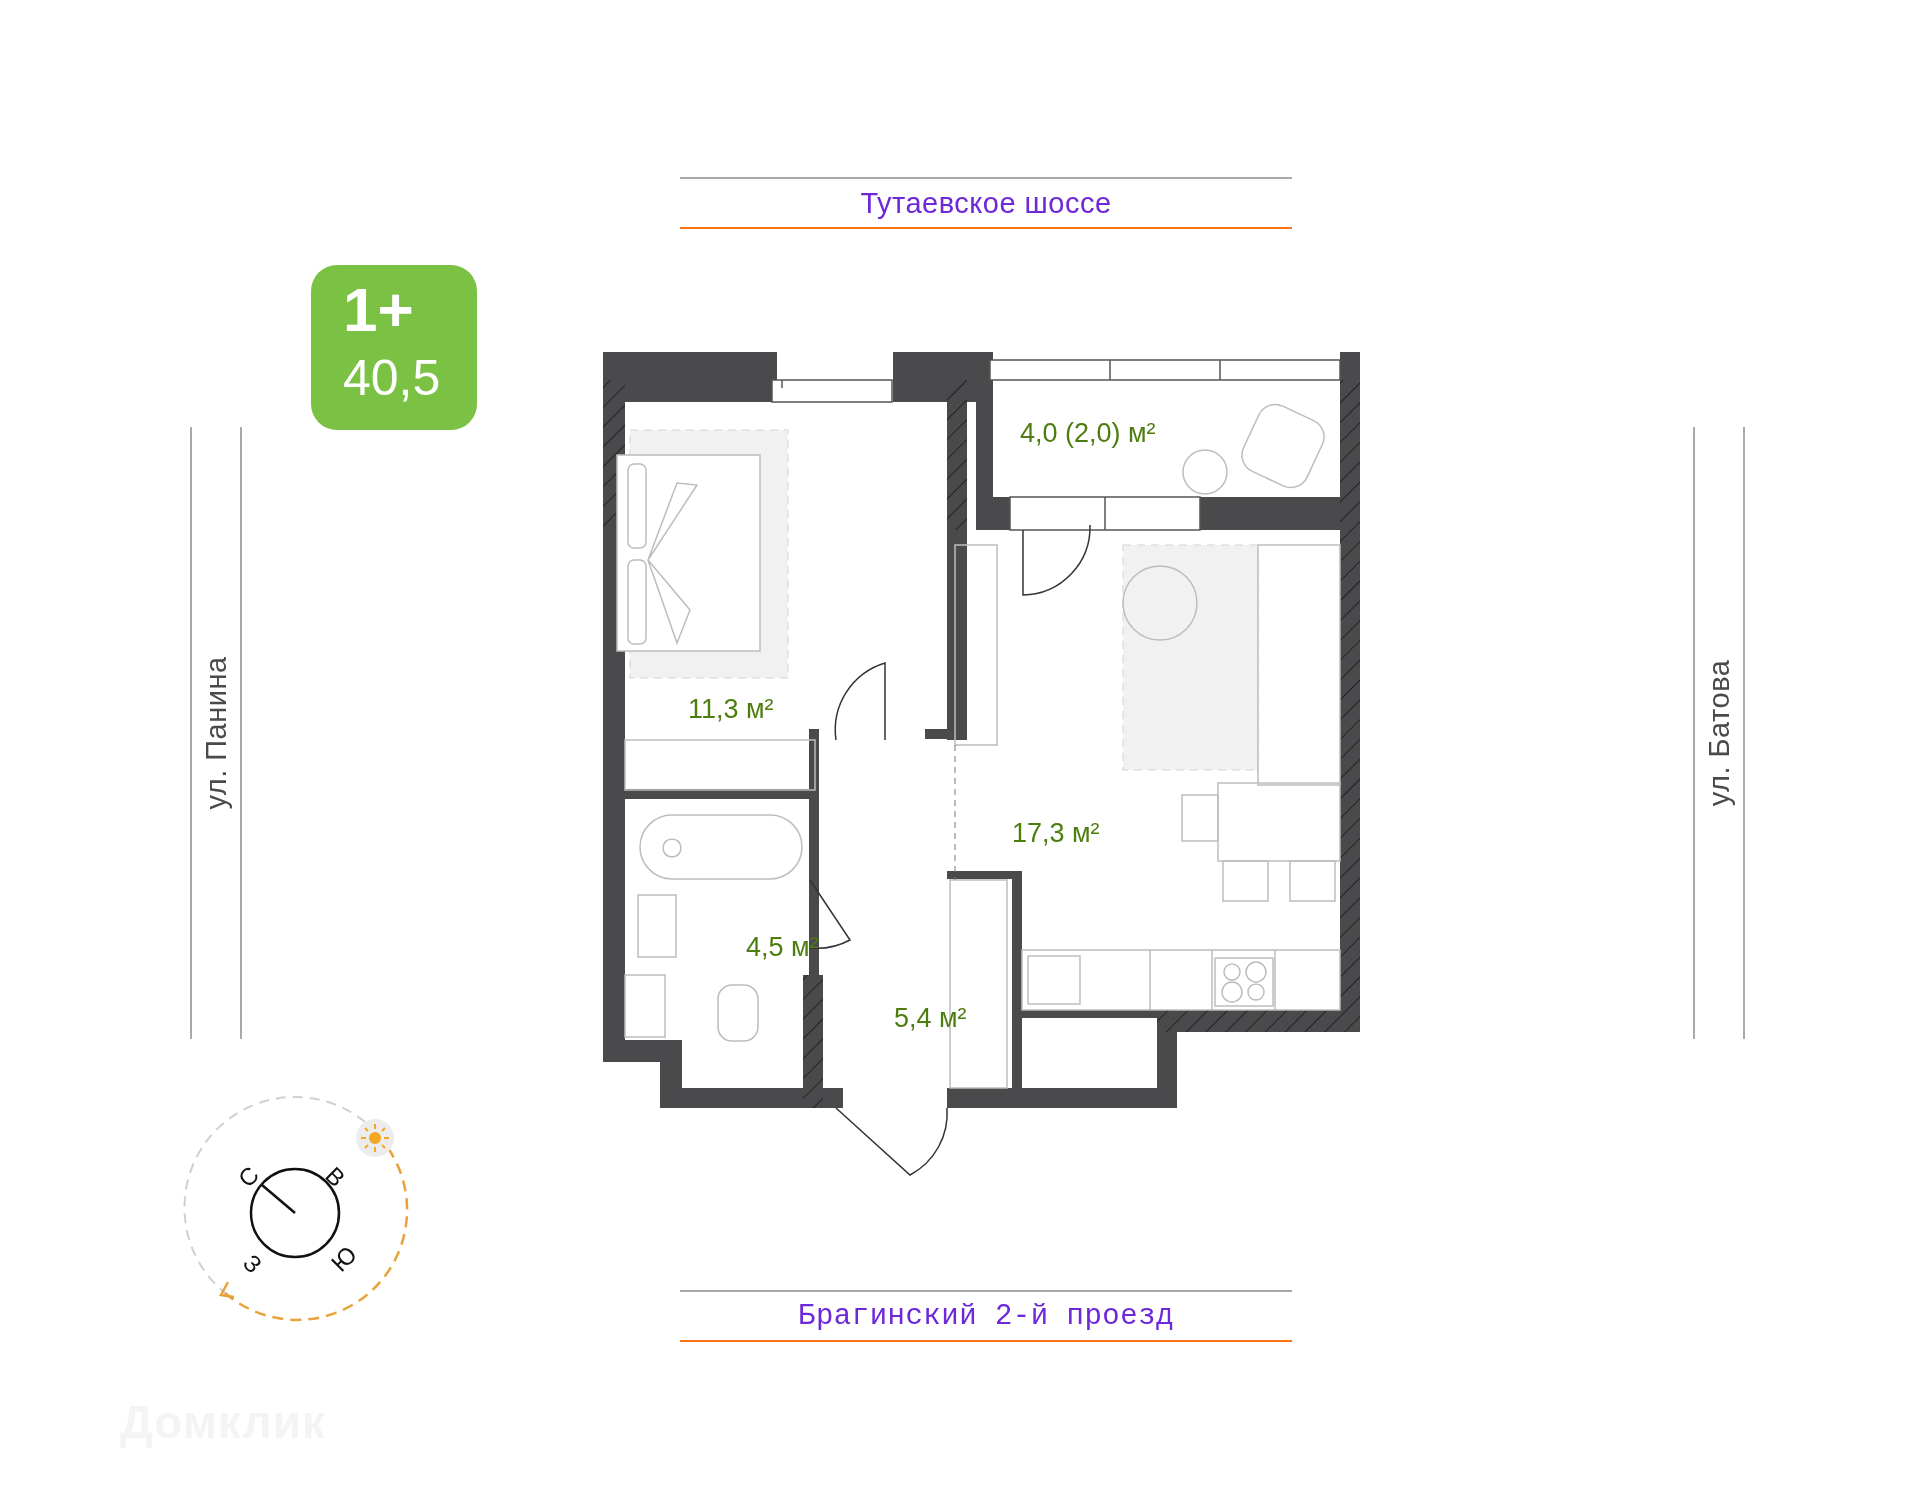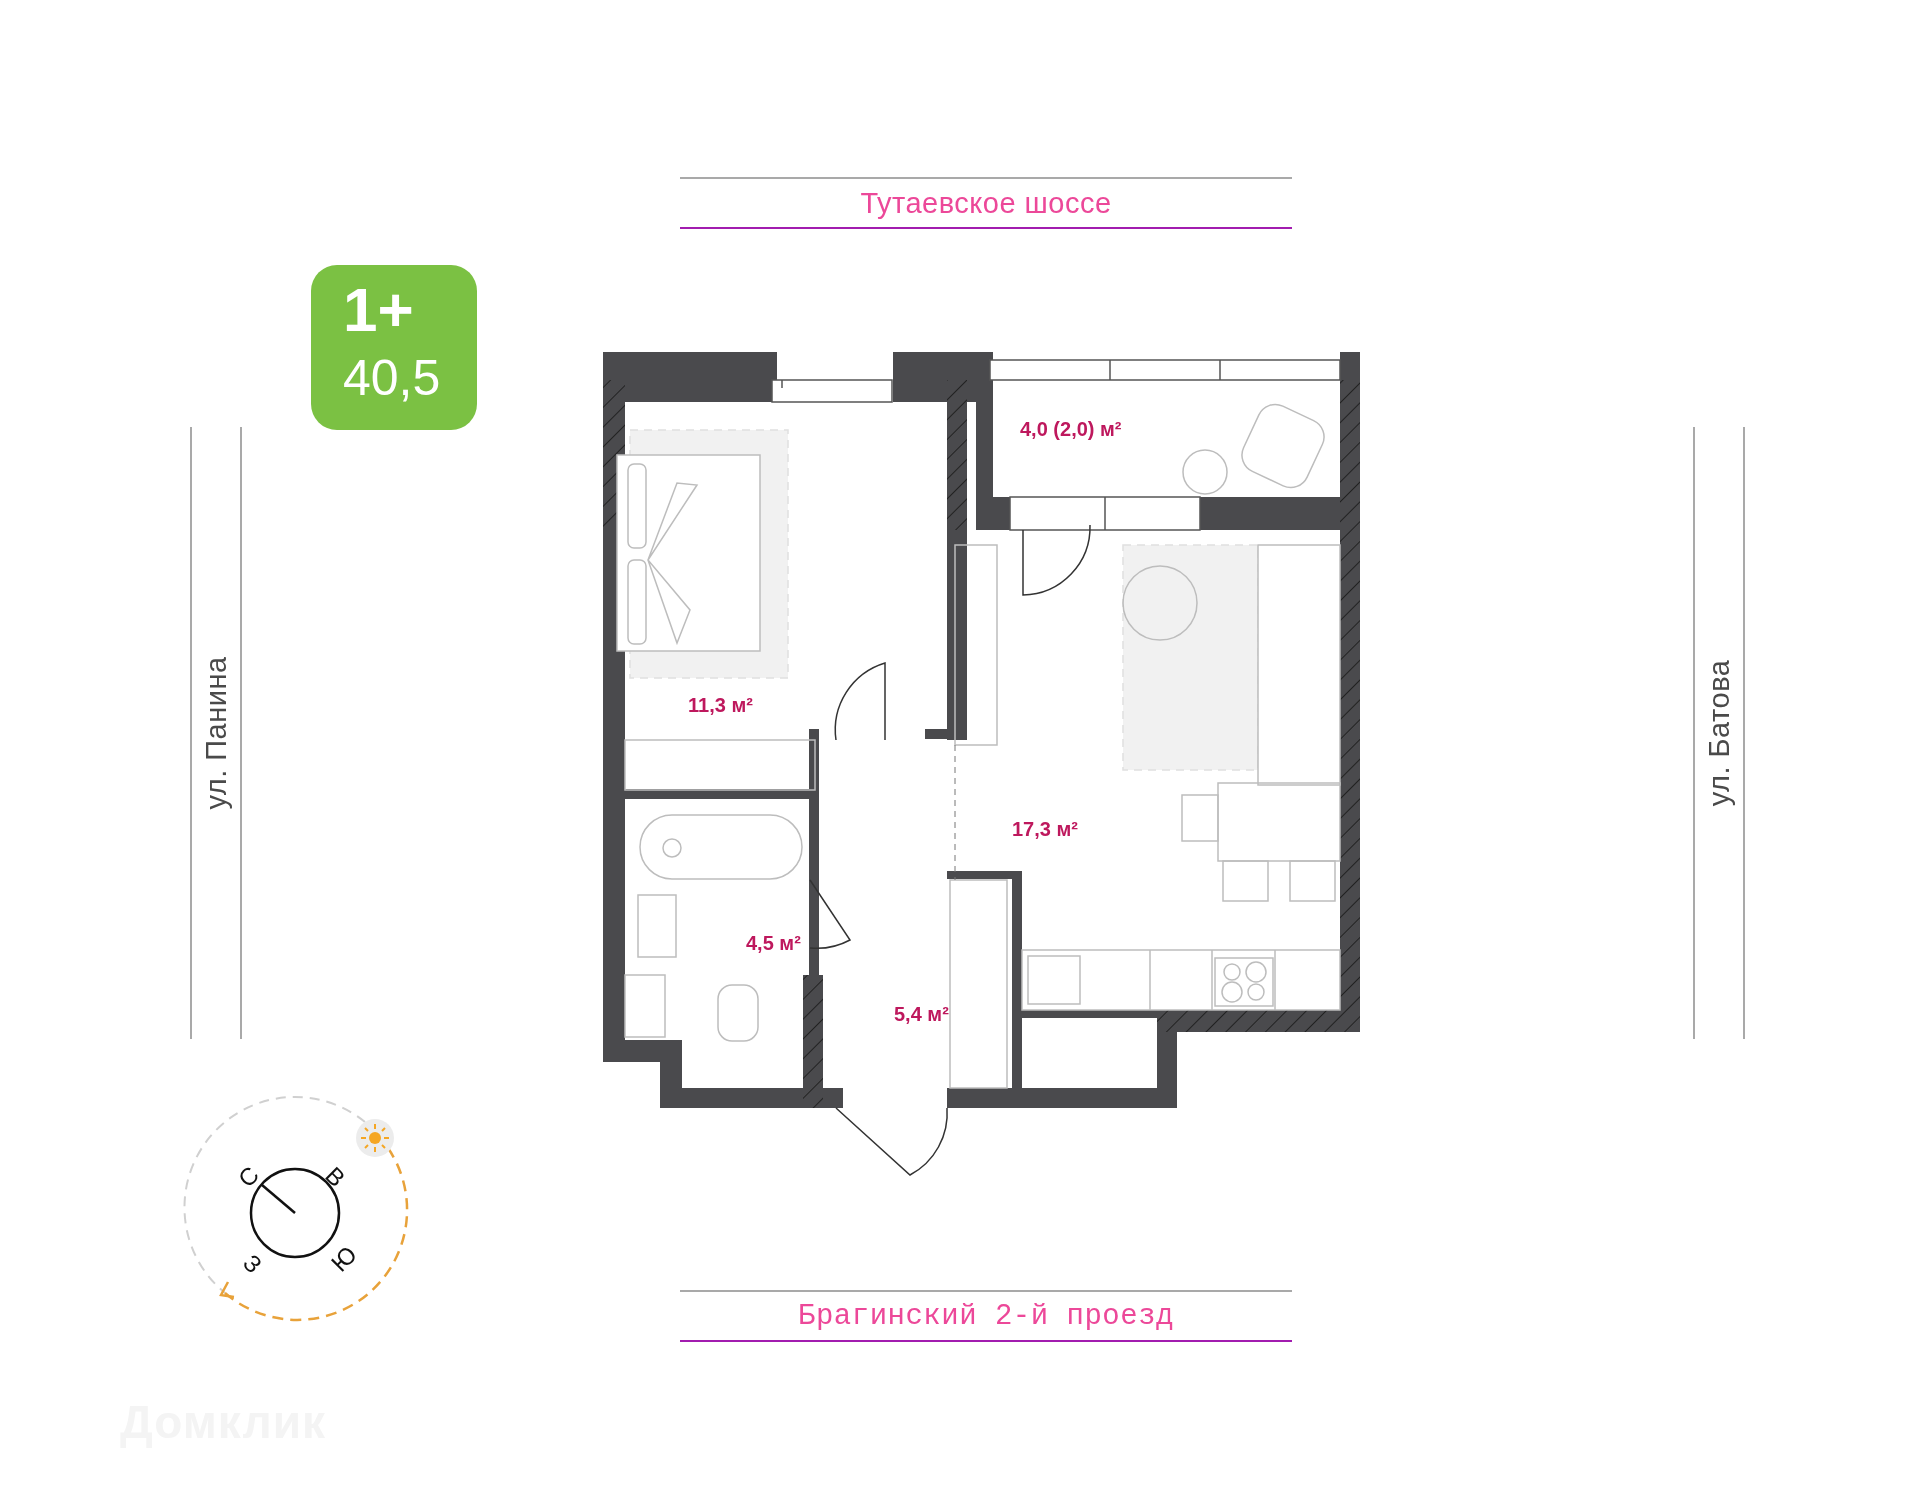--- a/index.html
+++ b/index.html
@@ -1,24 +1,24 @@
 <!DOCTYPE html>
 <html><head>
 <meta charset="utf-8">
 <style>
   html, body { margin:0; padding:0; background:#ffffff; }
   body { width:1920px; height:1507px; position:relative; overflow:hidden; font-family:"Liberation Sans", sans-serif; }
-  .street-h { position:absolute; left:680px; width:612px; border-top:2px solid #a9a9a9; border-bottom:2px solid #a21caf; box-sizing:border-box; display:flex; align-items:center; justify-content:center; color:#ec4899; font-size:29px; letter-spacing:0.5px; }
+  .street-h { position:absolute; left:680px; width:612px; border-top:2px solid #a9a9a9; border-bottom:2px solid #f97316; box-sizing:border-box; display:flex; align-items:center; justify-content:center; color:#6d28d9; font-size:29px; letter-spacing:0.5px; }
   .street-v { position:absolute; top:427px; height:612px; width:52px; border-left:2px solid #a9a9a9; border-right:2px solid #a9a9a9; box-sizing:border-box; }
   .street-v span { position:absolute; left:50%; top:50%; transform:translate(-50%,-50%) rotate(-90deg); white-space:nowrap; color:#4a4a4a; font-size:29px; letter-spacing:0.5px; }
   .badge { position:absolute; left:311px; top:265px; width:166px; height:165px; background:#7bc143; border-radius:26px; color:#fff; }
   .badge .rooms { position:absolute; left:32px; top:14px; font-size:62px; font-weight:bold; line-height:1; }
   .badge .area { position:absolute; left:32px; top:88px; font-size:50px; line-height:1; }
   .plan { position:absolute; left:0; top:0; }
-  .area-label { position:absolute; color:#be185d; font-weight:bold; font-size:20px; white-space:nowrap; }
+  .area-label { position:absolute; color:#4d7c0f; font-weight:normal; font-size:27px; white-space:nowrap; }
   .watermark { position:absolute; left:120px; top:1395px; color:#f4f4f4; font-size:46px; font-weight:bold; letter-spacing:1px; }
   .compass { position:absolute; left:0; top:0; }
 </style>
 </head>
 <body>
 
 <div class="street-h" style="top:177px;height:52px;">
   <span>Тутаевское шоссе</span>
 </div>
 <div class="street-h" style="top:1290px;height:52px;font-family:Liberation Mono, monospace;">

